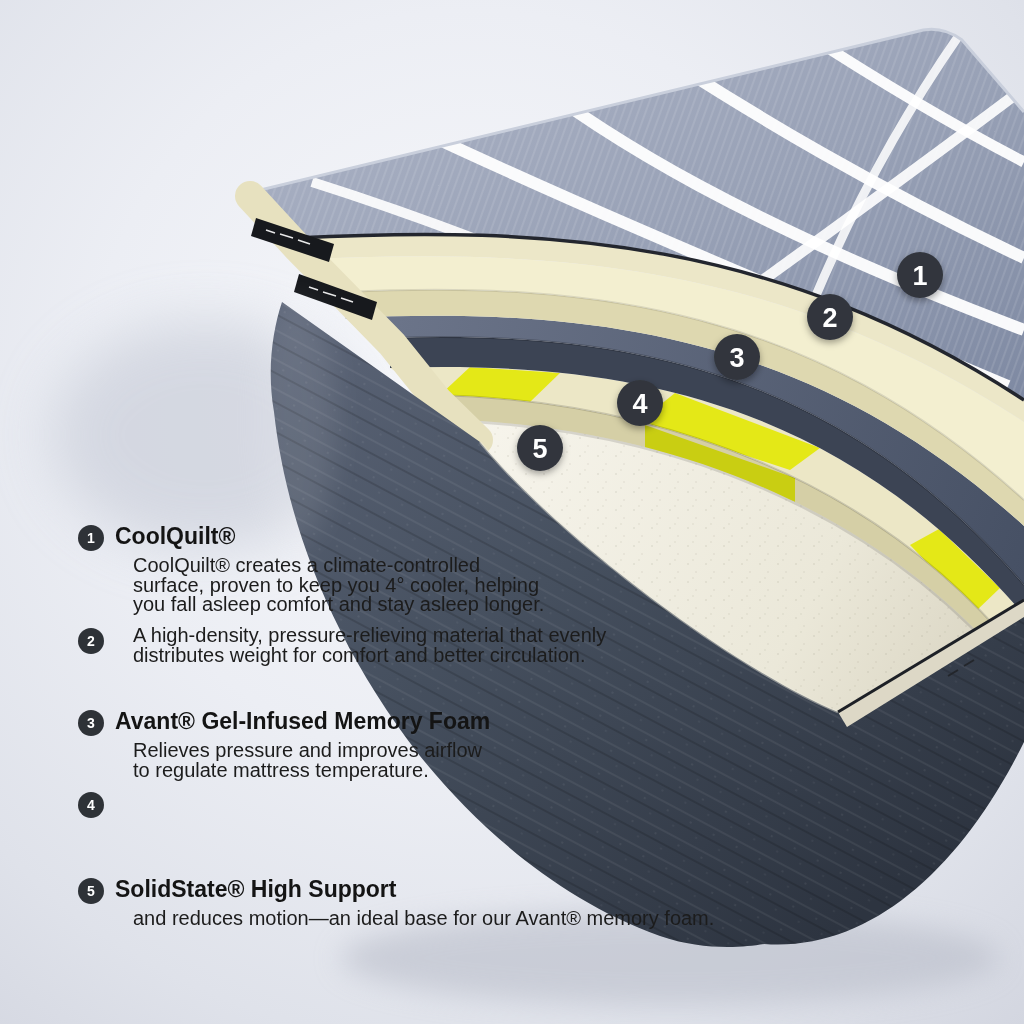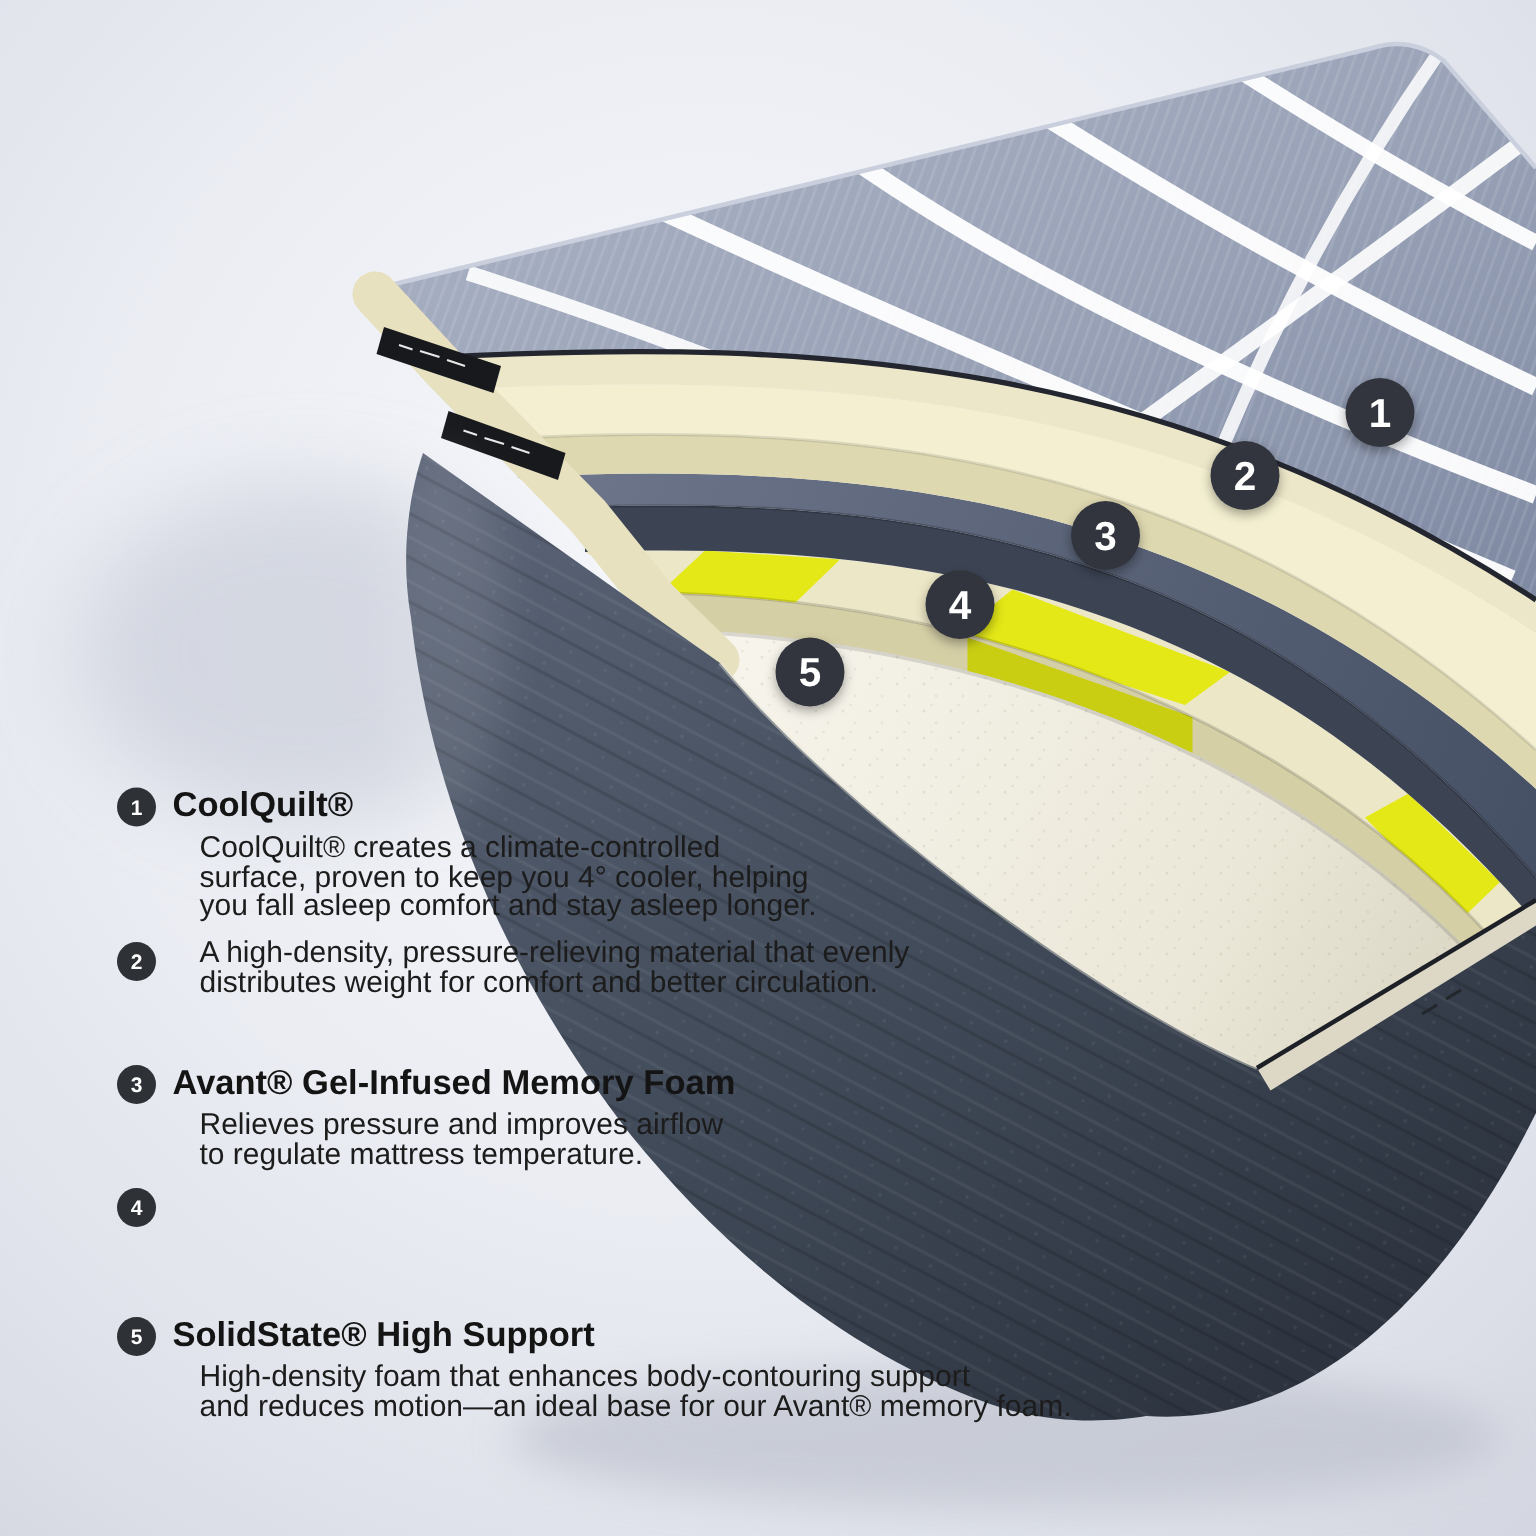--- a/index.html
+++ b/index.html
@@ -232,19 +232,18 @@
           <span>4</span>
         </span>
     </div>
 
     <div class="legend-item" style="top:876px">
       <span class="lbadge">
           <span>5</span>
         </span>
       <div class="lcontent">
         <h3 class="ltitle">SolidState® High Support</h3>
-        <div class="lline">High-density foam that enhances body-contouring support</div>
         <div class="lline">and reduces motion—an ideal base for our Avant® memory foam.</div>
       </div>
     </div>
 
   </div>
 </div>
 
 </body></html>

